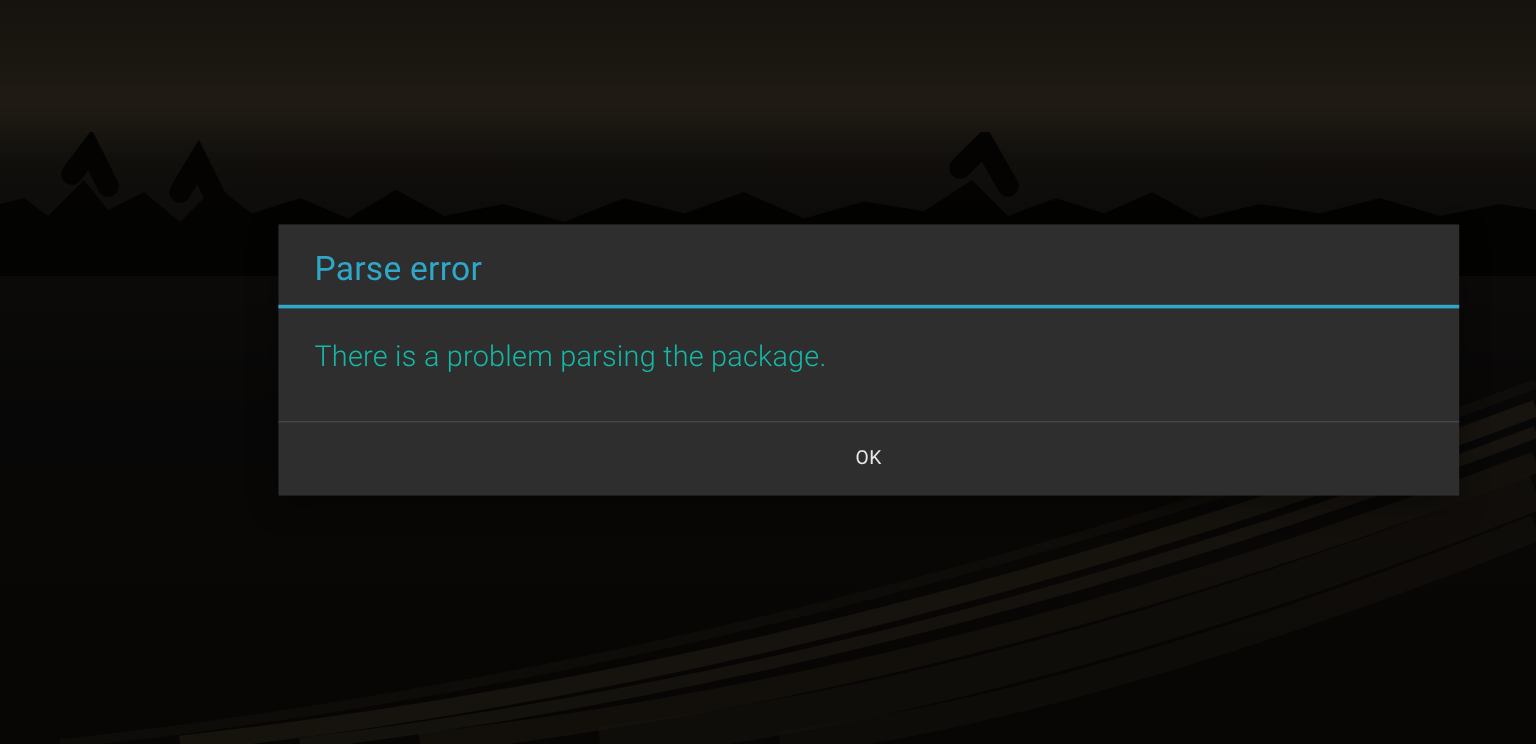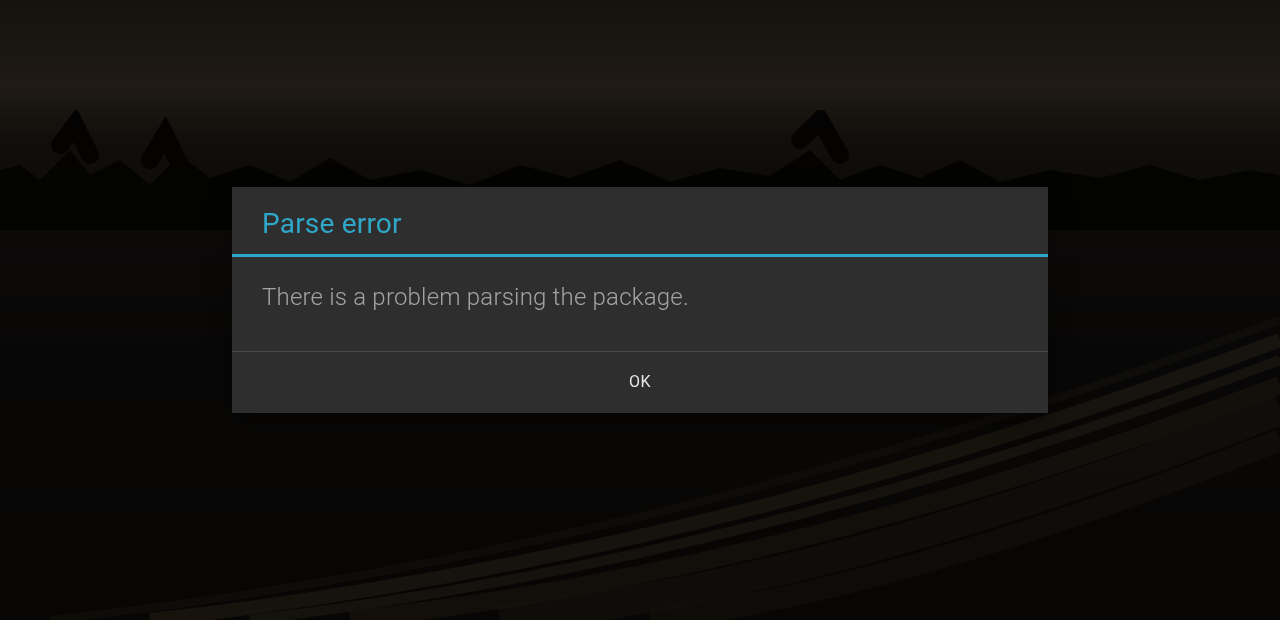--- a/index.html
+++ b/index.html
@@ -52,41 +52,41 @@
     .dimmer {
       position: absolute;
       inset: 0;
       background: rgba(0, 0, 0, 0.45);
     }
 
     .dialog {
       position: absolute;
       left: 232px;
       top: 187px;
-      width: 816px;
+      width: 984px;
       background: #2e2e2e;
       box-shadow: 0 8px 24px rgba(0,0,0,0.4);
     }
 
     .dialog-title {
       color: #2fa7c8;
       font-size: 28px;
       font-weight: 400;
       padding: 20px 30px 14px 30px;
       letter-spacing: 0.2px;
     }
 
     .dialog-divider {
       height: 3px;
       background: #2fa7c8;
       margin: 0;
     }
 
     .dialog-message {
-      color: #a3a3a3;
+      color: #14b8a6;
       font-size: 24px;
       font-weight: 300;
       padding: 26px 30px 40px 30px;
       letter-spacing: 0.2px;
     }
 
     .dialog-button-divider {
       height: 1px;
       background: #4a4a4a;
     }

